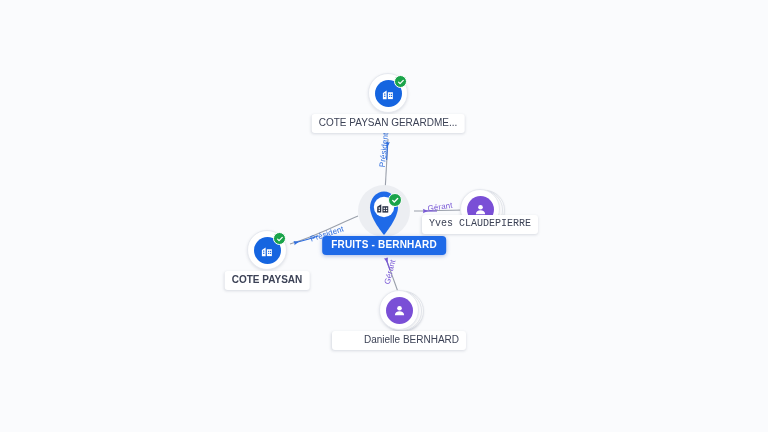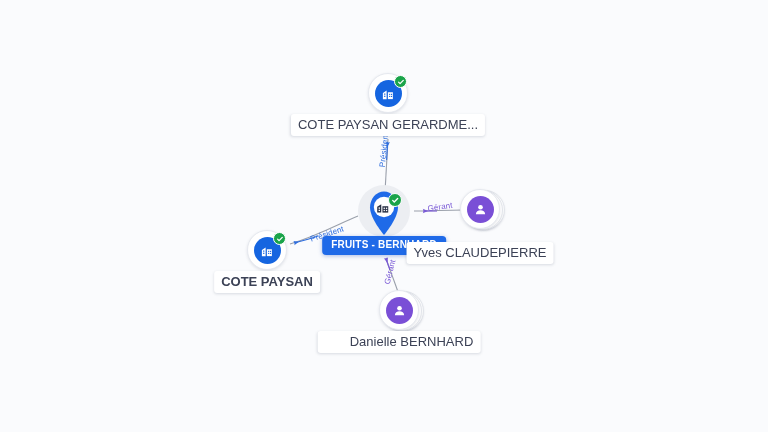--- a/index.html
+++ b/index.html
@@ -132,21 +132,21 @@
     margin-top: -23px;
   }
 
   
   .node-label {
     position: absolute;
     left: 50%;
     transform: translateX(-50%);
     background: #ffffff;
     color: #3c4256;
-    font-size: 13px;
+    font-size: 10px;
     line-height: 1;
     padding: 4px 7px 5px 7px;
     border-radius: 3px;
     white-space: nowrap;
     box-shadow: 0 1px 3px rgba(40,50,80,0.16);
   }
   .node-label.selected {
     background: #1f6ae8;
     color: #ffffff;
     font-size: 10px;
@@ -284,21 +284,21 @@
     <div class="node-core">
       <div class="disc">
         <div class="glyph-circle person">
           <svg width="15" height="15" viewBox="0 0 24 24" aria-hidden="true">
             <circle cx="12" cy="8.4" r="3.7" fill="#ffffff"></circle>
             <path d="M4.6 19.4 C4.6 15.2 8 13.0 12 13.0 C16 13.0 19.4 15.2 19.4 19.4 Z" fill="#ffffff"></path>
           </svg>
         </div>
       </div>
     </div>
-    <div class="node-label" style="top:33px;">Yves CLAUDEPIERRE</div>
+    <div class="node-label" style="top:6px;font-family:Liberation Mono, monospace;">Yves CLAUDEPIERRE</div>
   </div>
 
   <div class="node" style="left:399px; top:310px;">
     <div class="stack-card" style="margin-left:-15px; margin-top:-19px;"></div>
     <div class="stack-card" style="margin-left:-17px; margin-top:-19px;"></div>
     <div class="node-core">
       <div class="disc">
         <div class="glyph-circle person">
           <svg width="15" height="15" viewBox="0 0 24 24" aria-hidden="true">
             <circle cx="12" cy="8.4" r="3.7" fill="#ffffff"></circle>

